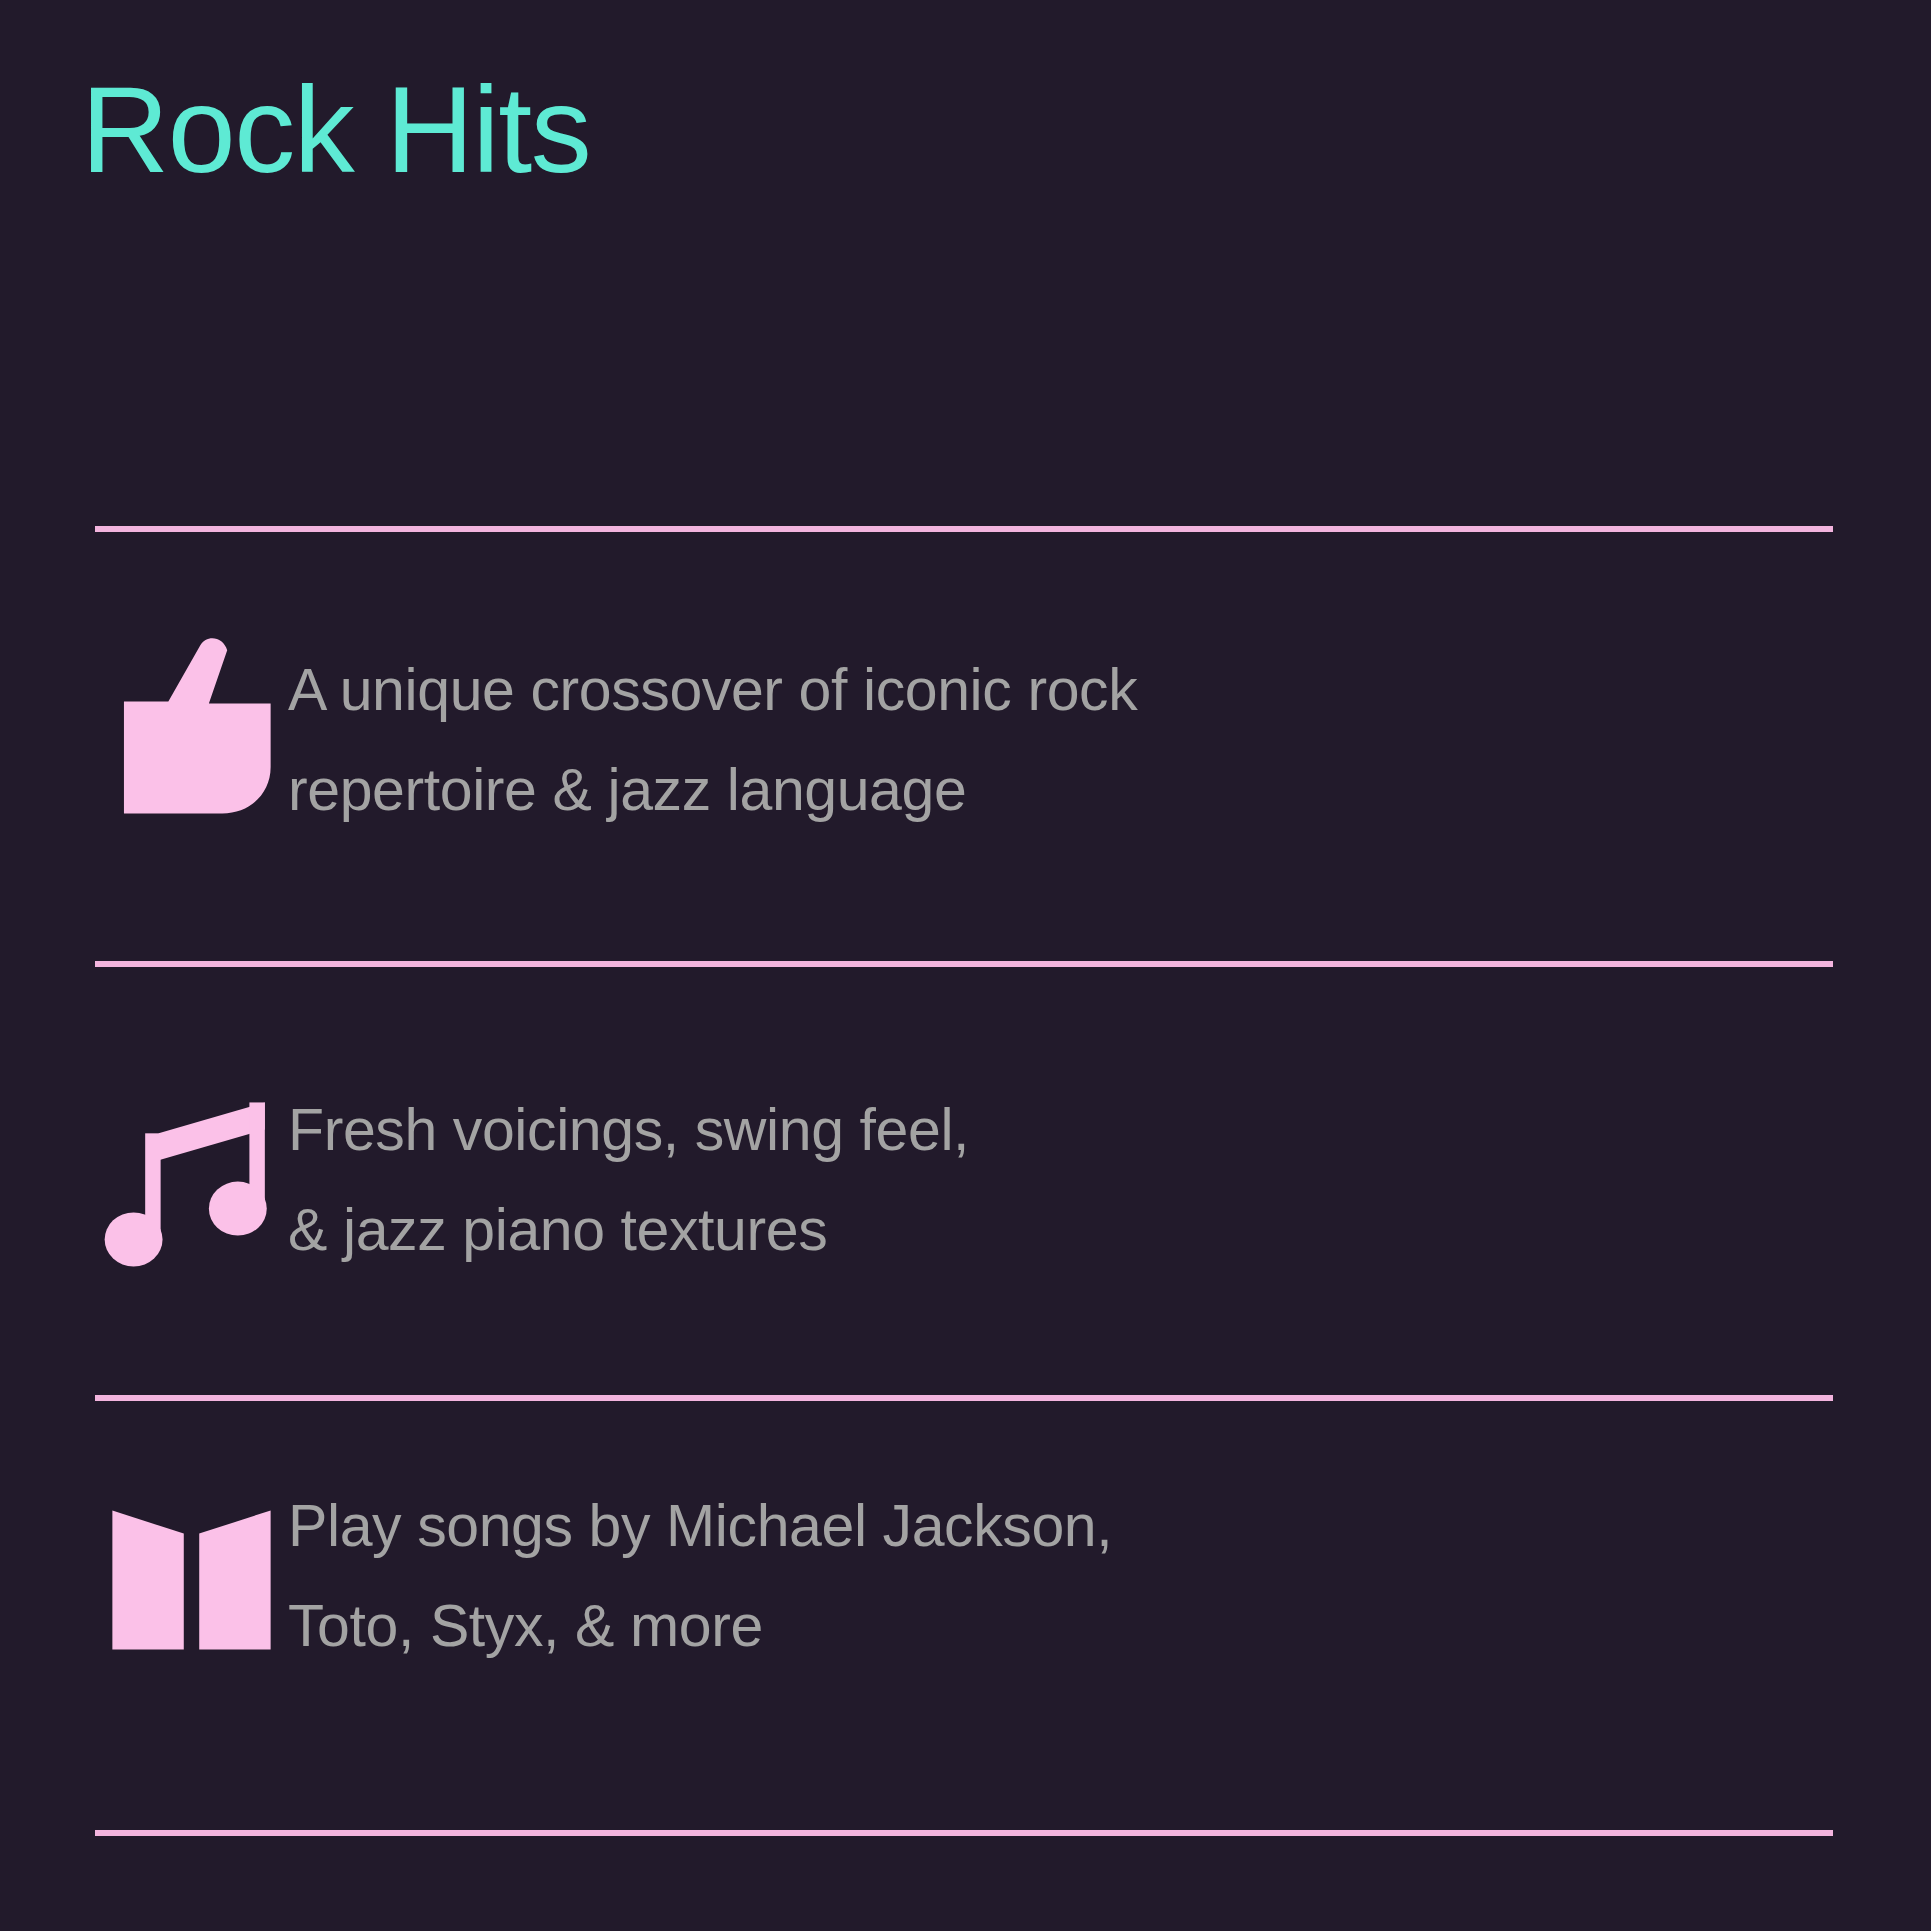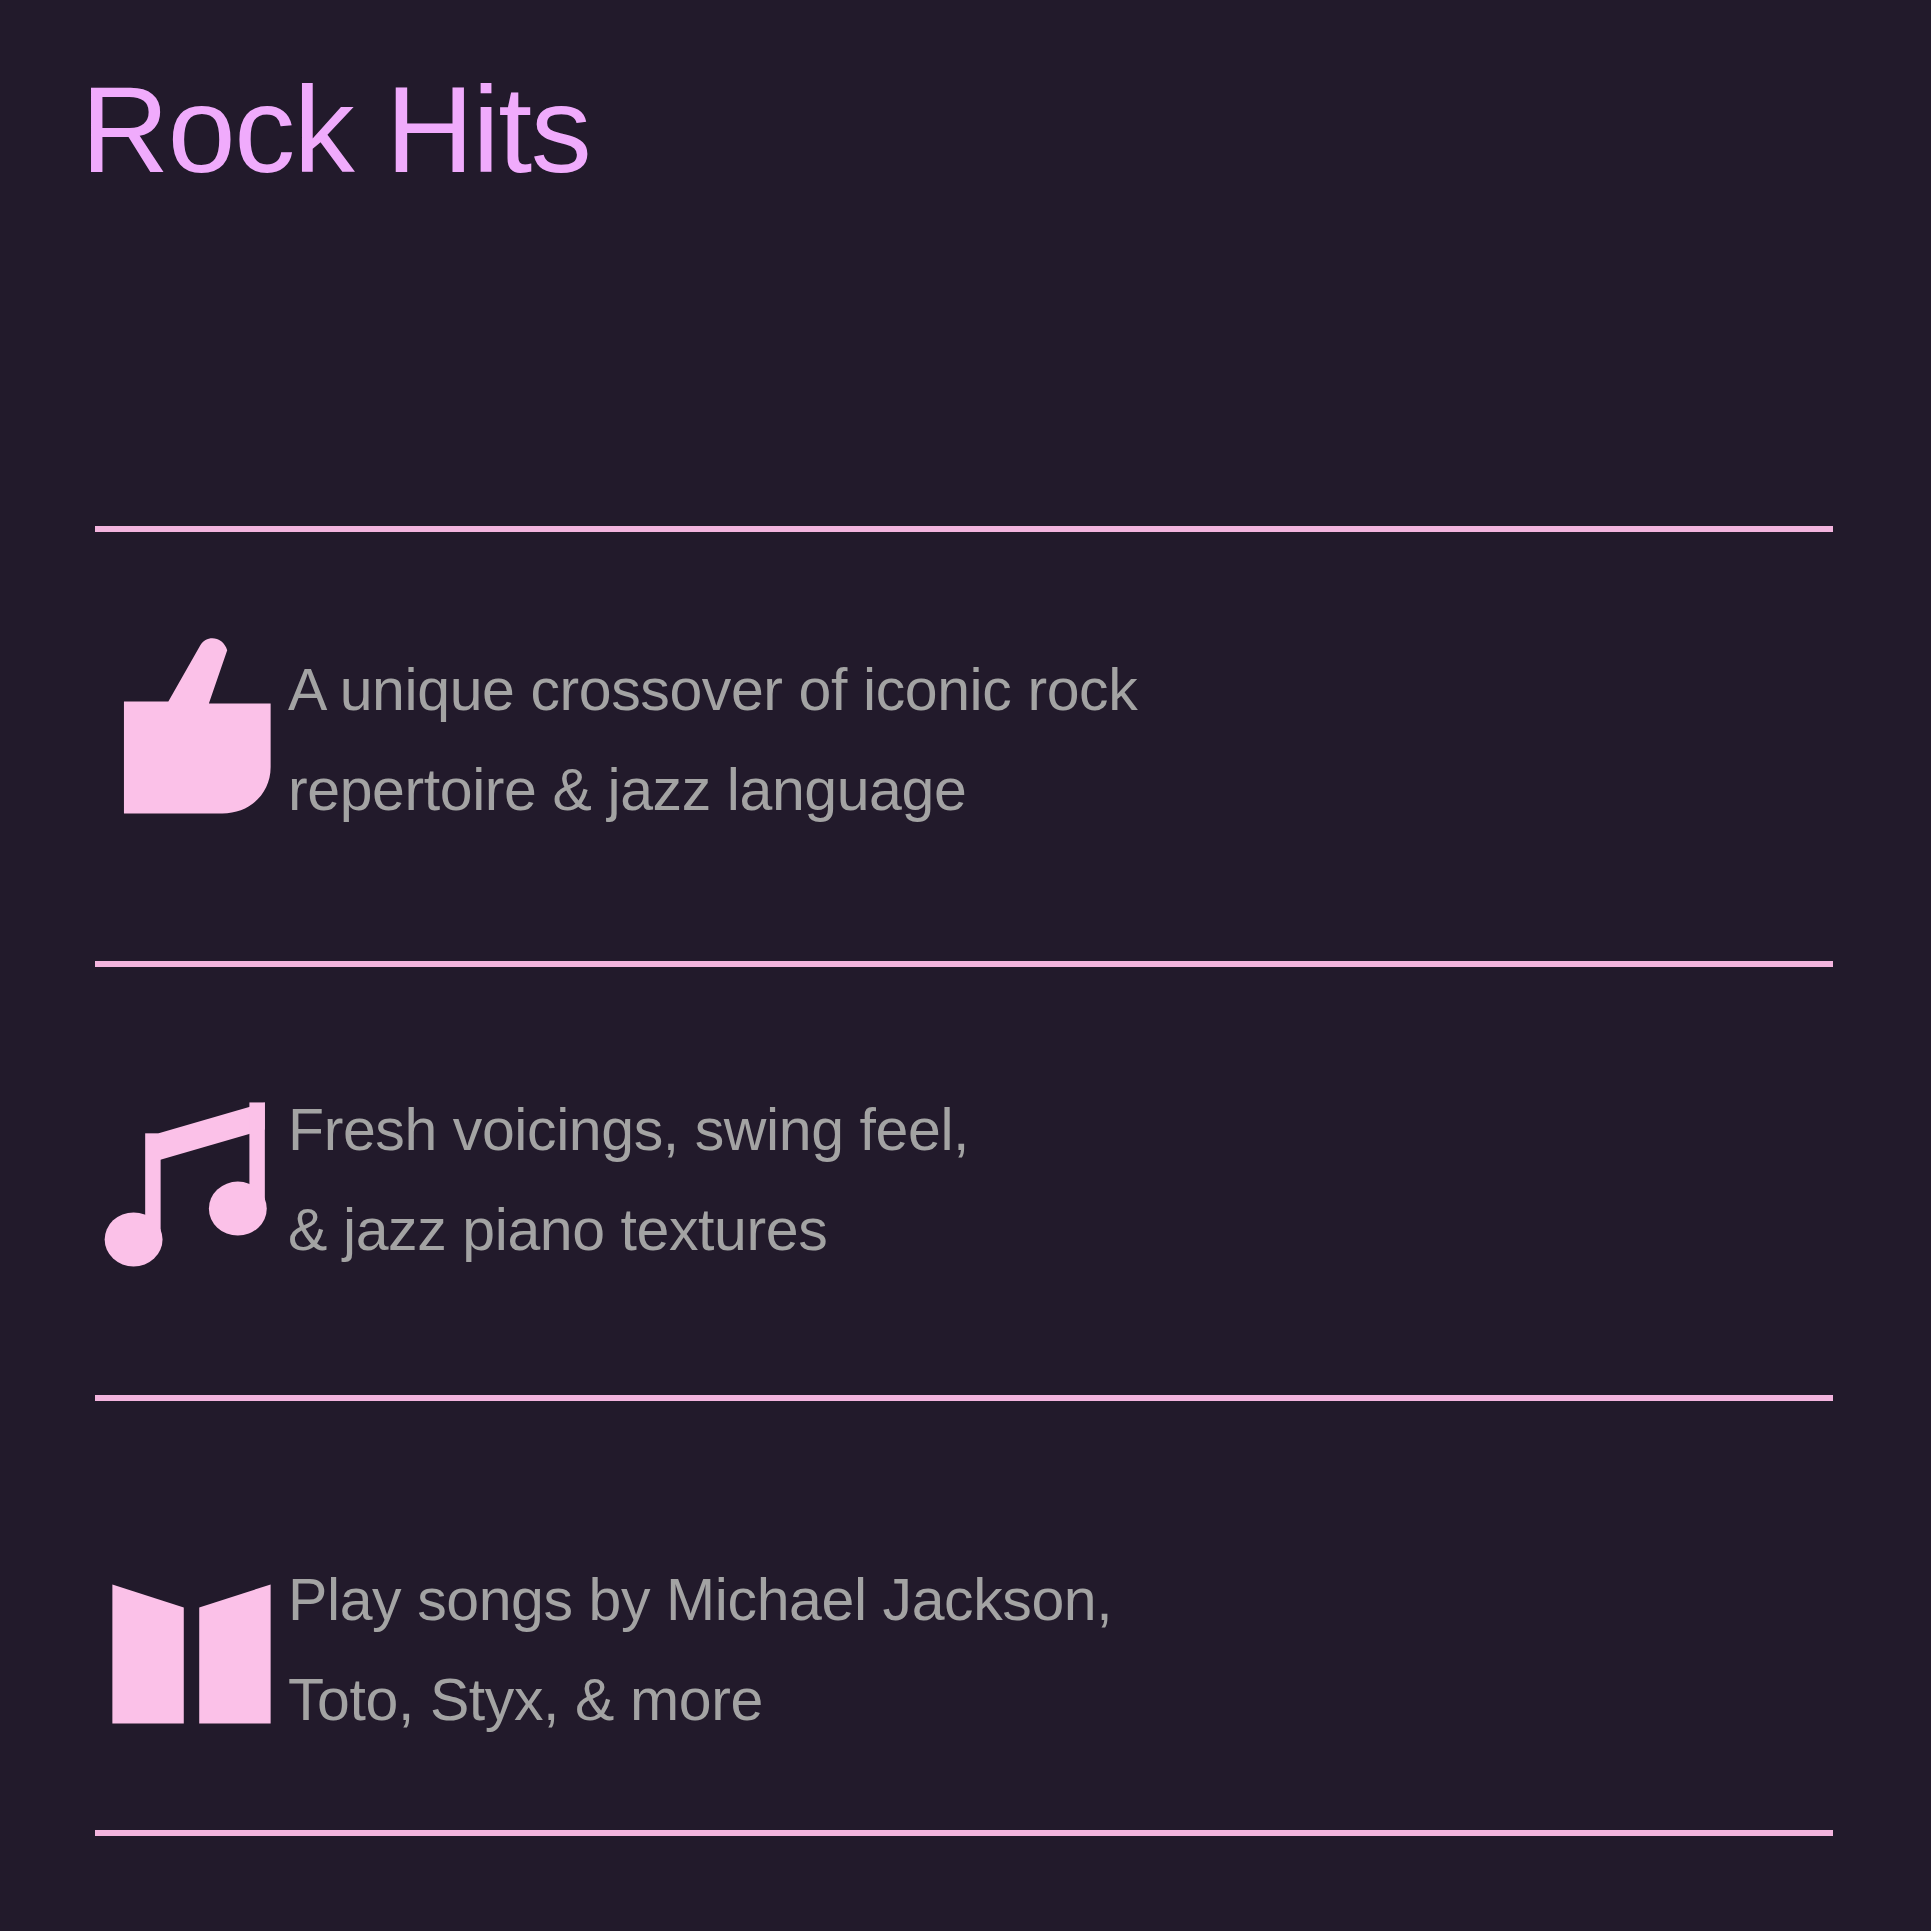--- a/index.html
+++ b/index.html
@@ -27,21 +27,21 @@
   
   .title-block {
     position: absolute;
     left: 81px;
     top: 60px;
     width: 1448px;
   }
 
   .title-line {
     display: block;
-    color: #f0abfc;
+    color: #5eead4;
     font-size: 122px;
     line-height: 141px;
     font-weight: 400;
     letter-spacing: -1.4px;
     white-space: nowrap;
   }
 
   
   .divider {
     position: absolute;
@@ -58,21 +58,21 @@
   
   .feature {
     position: absolute;
     left: 95px;
     width: 1738px;
     display: flex;
     align-items: flex-start;
   }
   .feature.f1 { top: 632px; }
   .feature.f2 { top: 1072px; align-items: flex-end; }
-  .feature.f3 { top: 1542px; }
+  .feature.f3 { top: 1468px; }
 
   .feature-icon {
     flex: 0 0 193px;
     width: 193px;
     height: 193px;
     position: relative;
     display: block;
   }
   .feature-icon svg {
     display: block;

